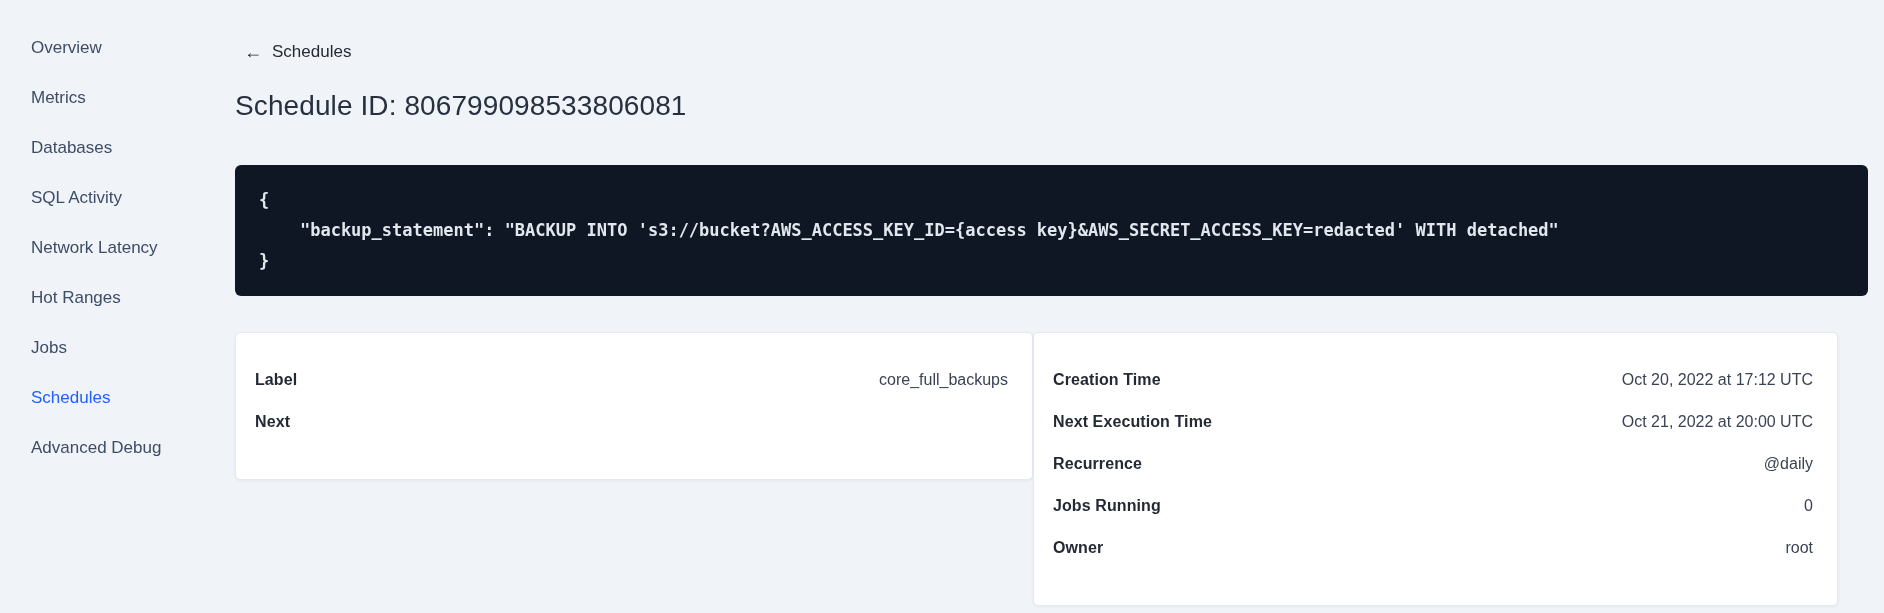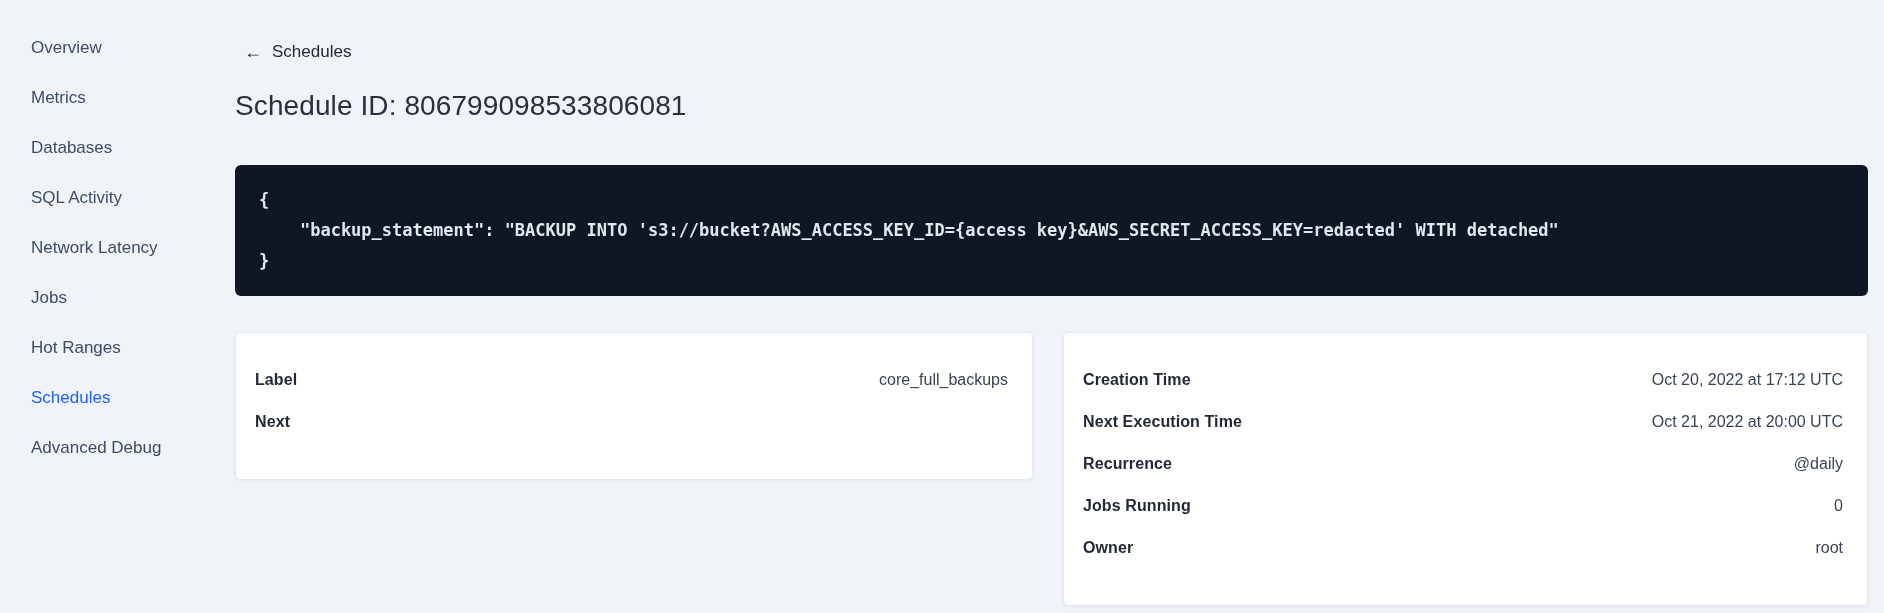--- a/index.html
+++ b/index.html
@@ -70,21 +70,20 @@
     font-weight: 700;
     line-height: 30.4px;
     color: #e2e7ee;
   }
   .code-line { white-space: pre; }
 
   
   .cards-row {
     margin-top: 36px;
     display: flex;
-    gap: 30px;
     align-items: flex-start;
   }
   .card {
     background: #ffffff;
     border: 1px solid #e4e9f0;
     border-radius: 5px;
     box-shadow: 0 1px 3px rgba(36, 42, 53, 0.06);
     padding: 26px 24px 36px 19px;
   }
   .card.details-card  { width: 798px; }
@@ -110,22 +109,22 @@
 </style>
 </head>
 <body>
 
 <nav class="sidebar">
   <div class="nav-item">Overview</div>
   <div class="nav-item">Metrics</div>
   <div class="nav-item">Databases</div>
   <div class="nav-item">SQL Activity</div>
   <div class="nav-item">Network Latency</div>
+  <div class="nav-item">Hot Ranges</div>
   <div class="nav-item">Jobs</div>
-  <div class="nav-item">Hot Ranges</div>
   <div class="nav-item active">Schedules</div>
   <div class="nav-item">Advanced Debug</div>
 </nav>
 
 <main class="content">
 
   <div class="back-link">
     <span class="back-arrow">←</span>
     <span>Schedules</span>
   </div>

